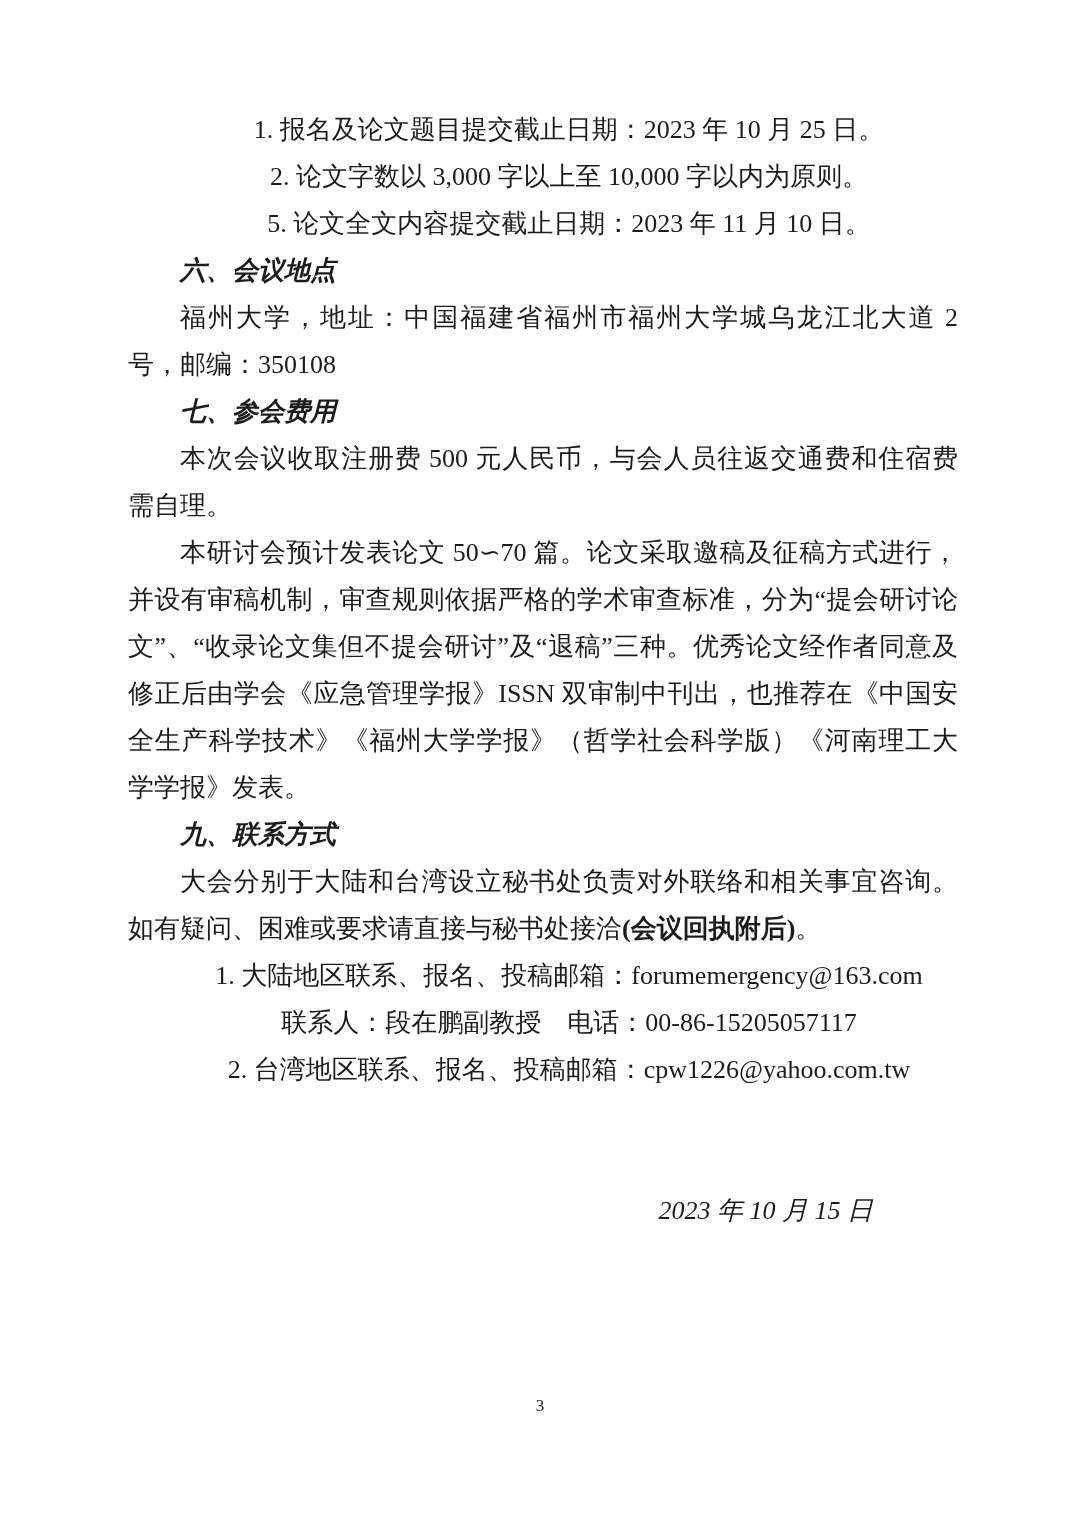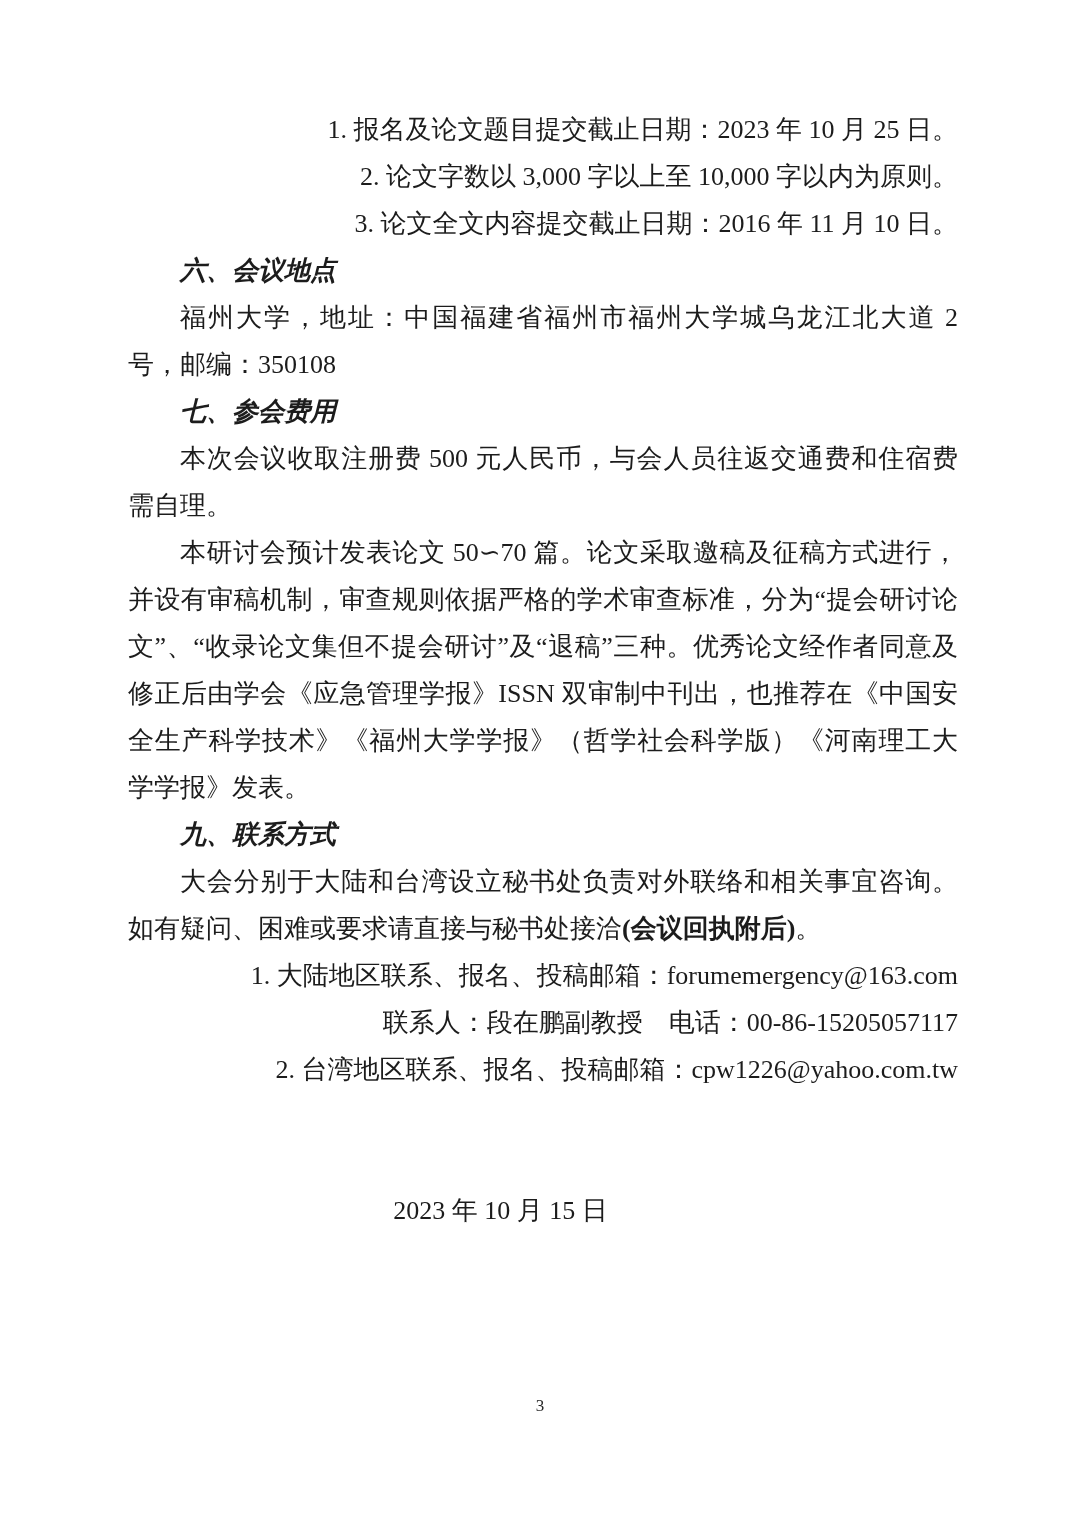--- a/index.html
+++ b/index.html
@@ -30,27 +30,28 @@
     text-indent: 2em;
   }
   .heading {
     font-weight: bold;
     font-style: italic;
   }
   .bold-inline {
     font-weight: bold;
   }
   .single-line {
-    text-align: right;
+    text-align: center;
   }
   .date-line {
     margin-top: 94px !important;
-    text-align: center;
+    text-align: right;
     text-indent: 0 !important;
     padding-right: 85px;
+    font-style: italic;
   }
   .page-number {
     position: absolute;
     top: 1394px;
     left: 0;
     width: 100%;
     text-align: center;
     font-size: 17px;
     line-height: 24px;
     color: #2a2a2a;
@@ -59,21 +60,21 @@
 </head>
 <body>
 
 <div class="page">
   <div class="content">
 
     <p class="single-line">1. 报名及论文题目提交截止日期：2023 年 10 月 25 日。</p>
 
     <p class="single-line">2. 论文字数以 3,000 字以上至 10,000 字以内为原则。</p>
 
-    <p class="single-line">3. 论文全文内容提交截止日期：2016 年 11 月 10 日。</p>
+    <p class="single-line">5. 论文全文内容提交截止日期：2023 年 11 月 10 日。</p>
 
     <p class="heading">六、会议地点</p>
 
     <p>福州大学，地址：中国福建省福州市福州大学城乌龙江北大道 2 号，邮编：350108</p>
 
     <p class="heading">七、参会费用</p>
 
     <p>本次会议收取注册费 500 元人民币，与会人员往返交通费和住宿费需自理。</p>
 
 

